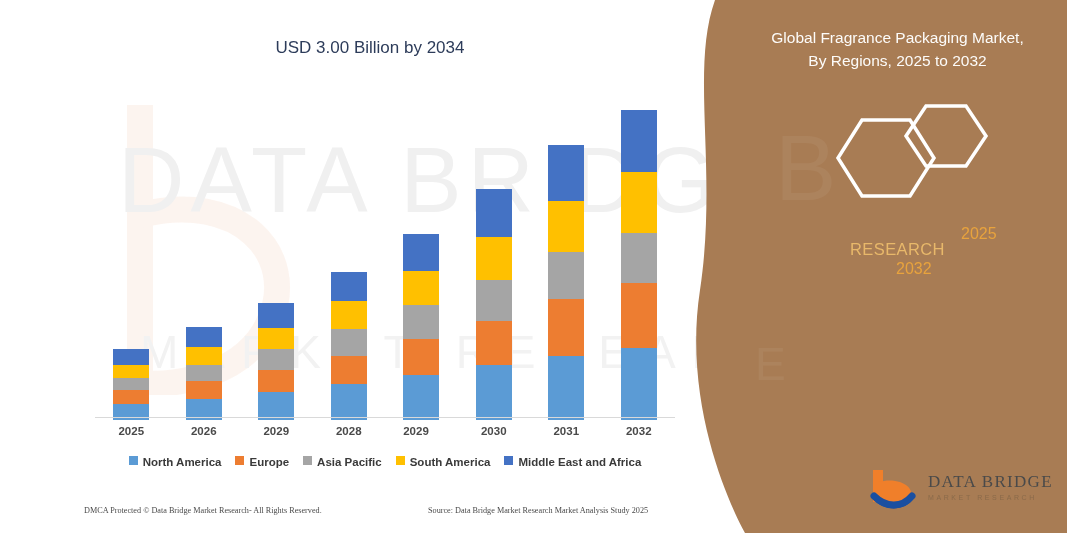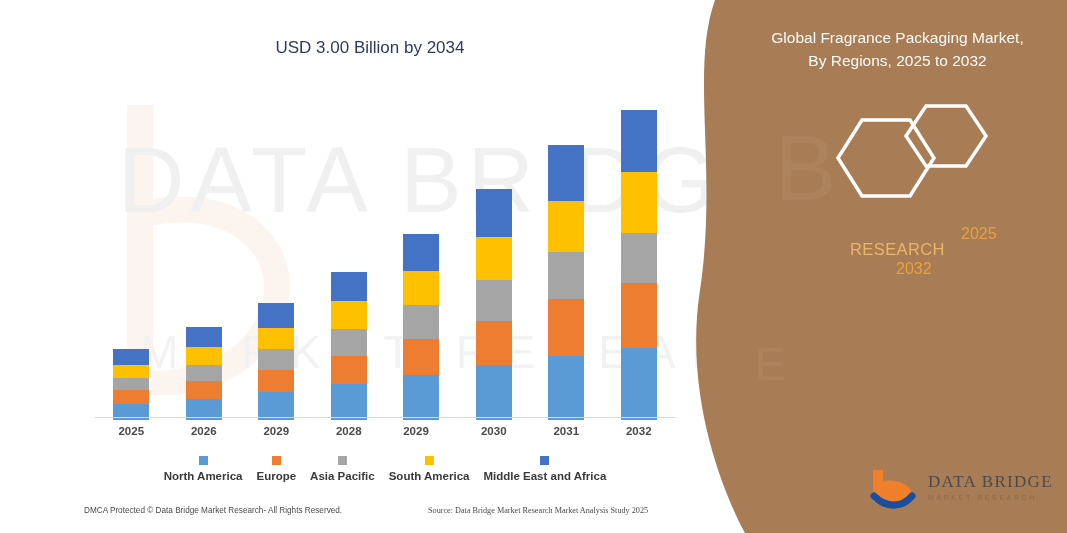--- a/index.html
+++ b/index.html
@@ -217,24 +217,23 @@
     top: 456px;
     width: 580px;
     display: flex;
     justify-content: center;
     align-items: center;
     gap: 14px;
     z-index: 5;
   }
   .legend-item {
     display: flex;
-    align-items: center;
+    align-items: flex-start;
     gap: 5px;
     white-space: nowrap;
-    flex-direction: column;
   }
   .legend-swatch {
     width: 9px;
     height: 9px;
     display: block;
     flex: 0 0 auto;
   }
   .legend-text {
     color: #3a3a3a;
     font-size: 11.5px;
@@ -250,21 +249,21 @@
     width: 700px;
     height: 20px;
     z-index: 5;
   }
   .footer-left {
     position: absolute;
     left: 84px;
     top: 0;
     color: #4a4a4a;
     font-size: 8.2px;
-    font-family: Liberation Sans, sans-serif;
+    font-family: Liberation Serif, serif;
     white-space: nowrap;
   }
   .footer-right {
     position: absolute;
     left: 428px;
     top: 0;
     color: #4a4a4a;
     font-size: 8.2px;
     font-family: "Liberation Serif", serif;
     white-space: nowrap;

